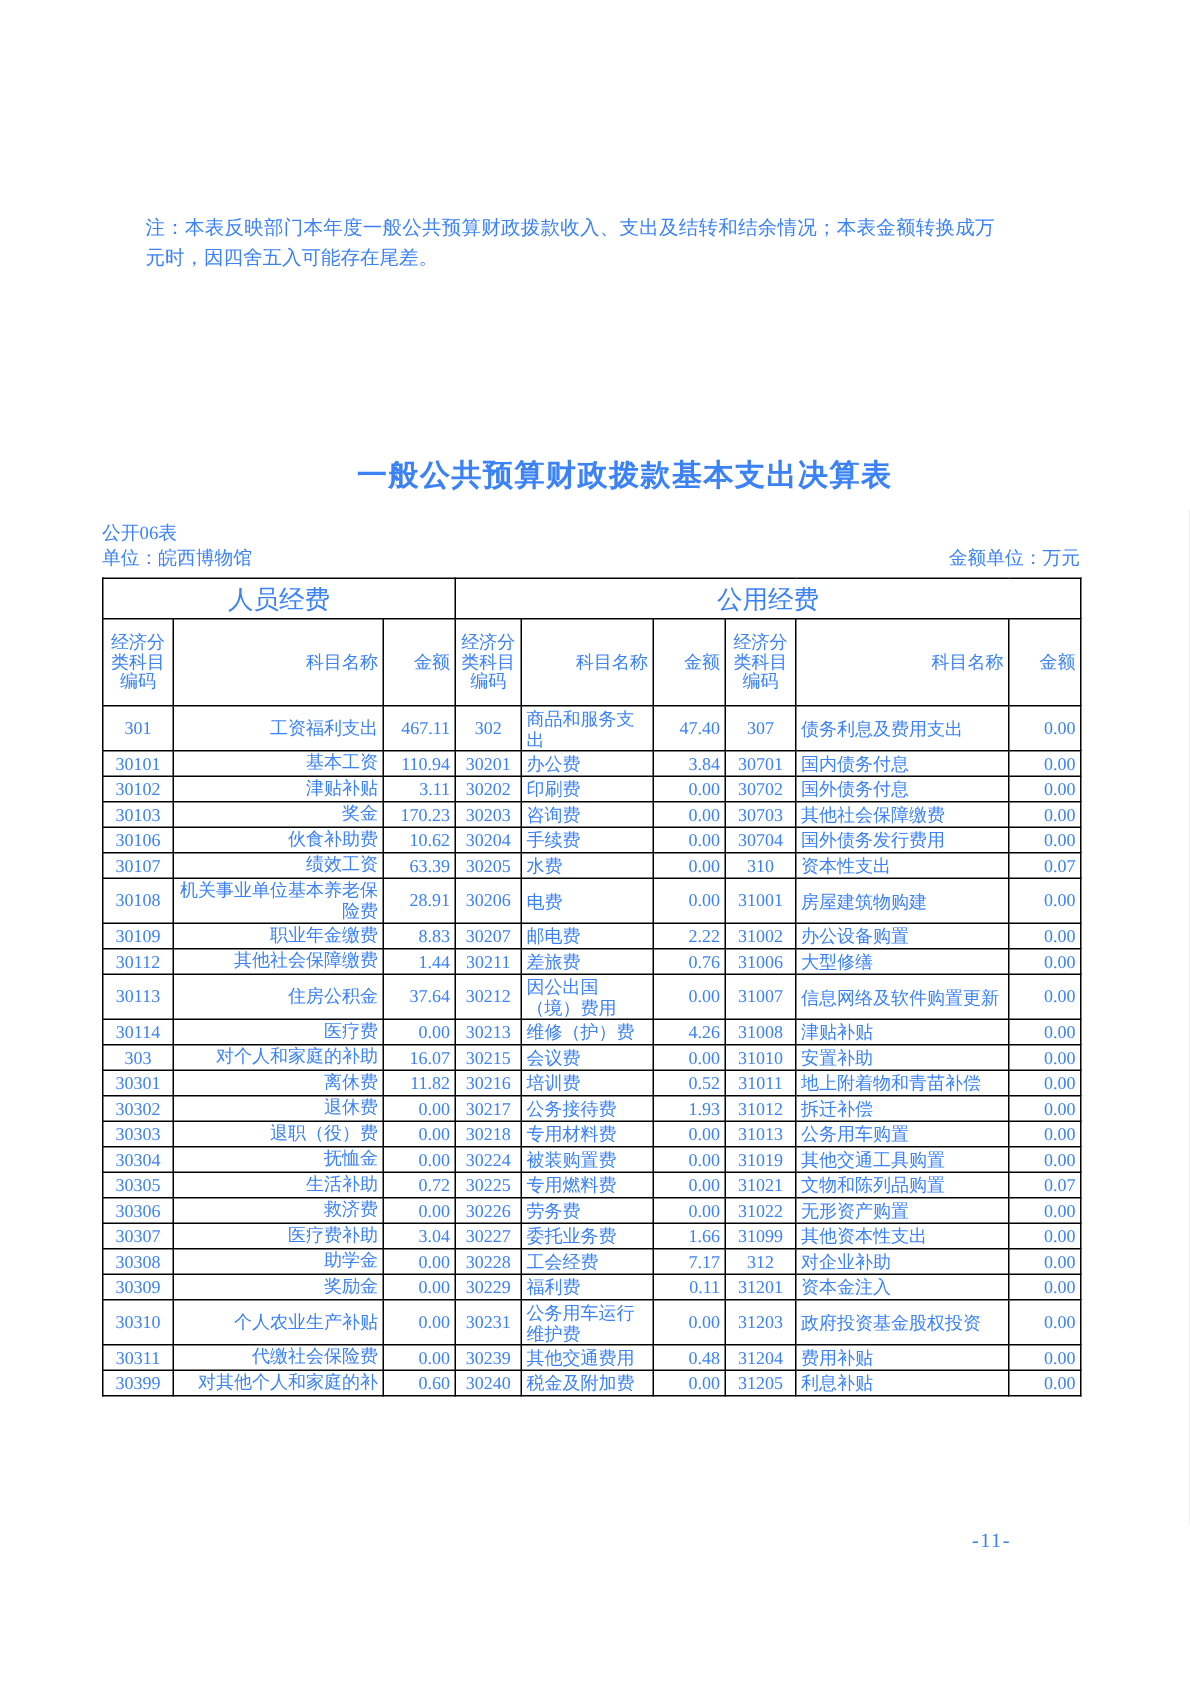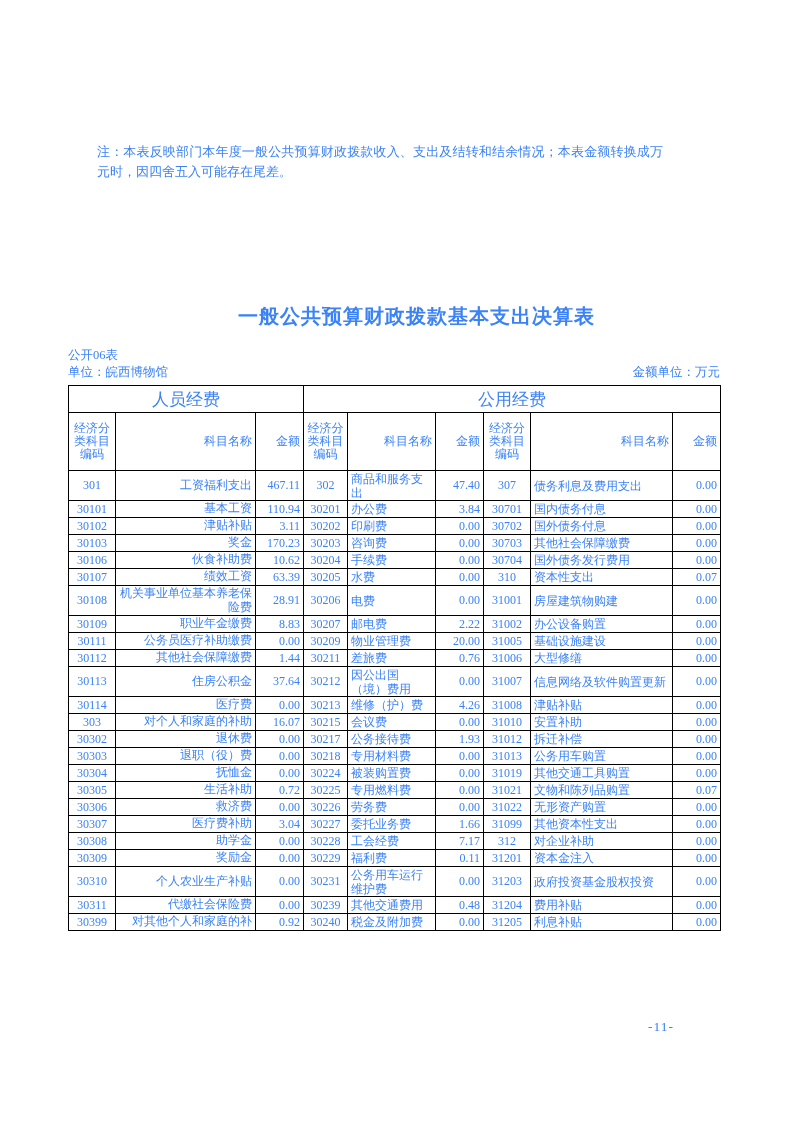--- a/index.html
+++ b/index.html
@@ -211,31 +211,20 @@
           <td class="name ind">职业年金缴费</td>
           <td class="amt">8.83</td>
           <td class="code">30207</td>
           <td class="name-c">邮电费</td>
           <td class="amt">2.22</td>
           <td class="code">31002</td>
           <td class="name-c">办公设备购置</td>
           <td class="amt">0.00</td>
         </tr>
         <tr>
-          <td class="code">30111</td>
-          <td class="name ind">公务员医疗补助缴费</td>
-          <td class="amt">0.00</td>
-          <td class="code">30209</td>
-          <td class="name-c">物业管理费</td>
-          <td class="amt">20.00</td>
-          <td class="code">31005</td>
-          <td class="name-c">基础设施建设</td>
-          <td class="amt">0.00</td>
-        </tr>
-        <tr>
           <td class="code">30112</td>
           <td class="name ind">其他社会保障缴费</td>
           <td class="amt">1.44</td>
           <td class="code">30211</td>
           <td class="name-c">差旅费</td>
           <td class="amt">0.76</td>
           <td class="code">31006</td>
           <td class="name-c">大型修缮</td>
           <td class="amt">0.00</td>
         </tr>
@@ -266,20 +255,31 @@
           <td class="name">对个人和家庭的补助</td>
           <td class="amt">16.07</td>
           <td class="code">30215</td>
           <td class="name-c">会议费</td>
           <td class="amt">0.00</td>
           <td class="code">31010</td>
           <td class="name-c">安置补助</td>
           <td class="amt">0.00</td>
         </tr>
         <tr>
+          <td class="code">30301</td>
+          <td class="name ind">离休费</td>
+          <td class="amt">11.82</td>
+          <td class="code">30216</td>
+          <td class="name-c">培训费</td>
+          <td class="amt">0.52</td>
+          <td class="code">31011</td>
+          <td class="name-c">地上附着物和青苗补偿</td>
+          <td class="amt">0.00</td>
+        </tr>
+        <tr>
           <td class="code">30302</td>
           <td class="name ind">退休费</td>
           <td class="amt">0.00</td>
           <td class="code">30217</td>
           <td class="name-c">公务接待费</td>
           <td class="amt">1.93</td>
           <td class="code">31012</td>
           <td class="name-c">拆迁补偿</td>
           <td class="amt">0.00</td>
         </tr>
@@ -378,21 +378,21 @@
           <td class="code">30239</td>
           <td class="name-c">其他交通费用</td>
           <td class="amt">0.48</td>
           <td class="code">31204</td>
           <td class="name-c">费用补贴</td>
           <td class="amt">0.00</td>
         </tr>
         <tr>
           <td class="code">30399</td>
           <td class="name">对其他个人和家庭的补</td>
-          <td class="amt">0.92</td>
+          <td class="amt">0.60</td>
           <td class="code">30240</td>
           <td class="name-c">税金及附加费</td>
           <td class="amt">0.00</td>
           <td class="code">31205</td>
           <td class="name-c">利息补贴</td>
           <td class="amt">0.00</td>
         </tr>
       </tbody>
   </table>
 

